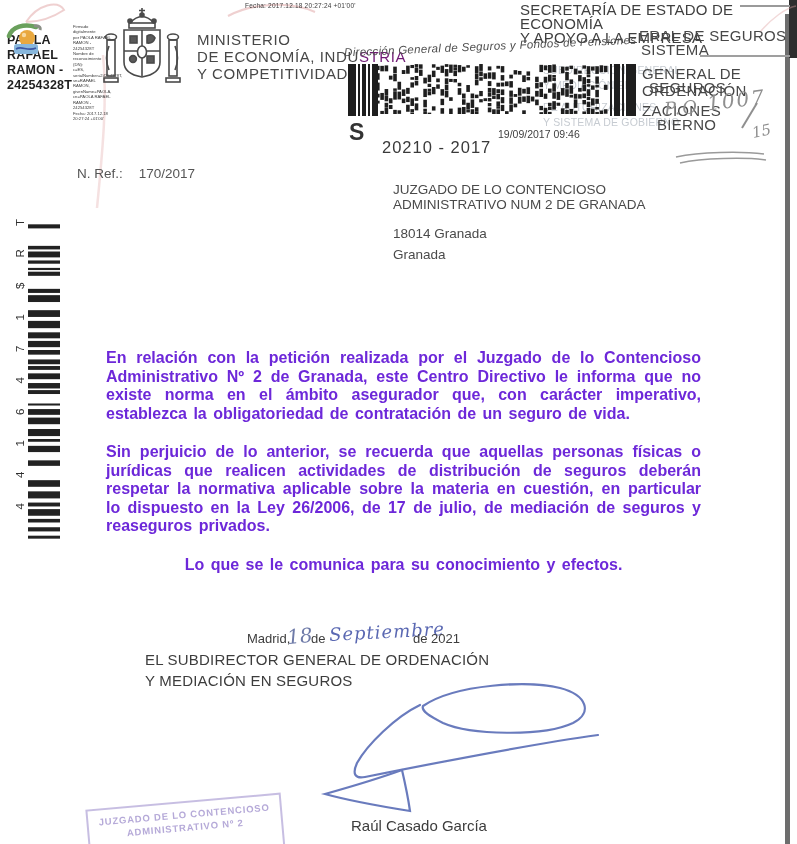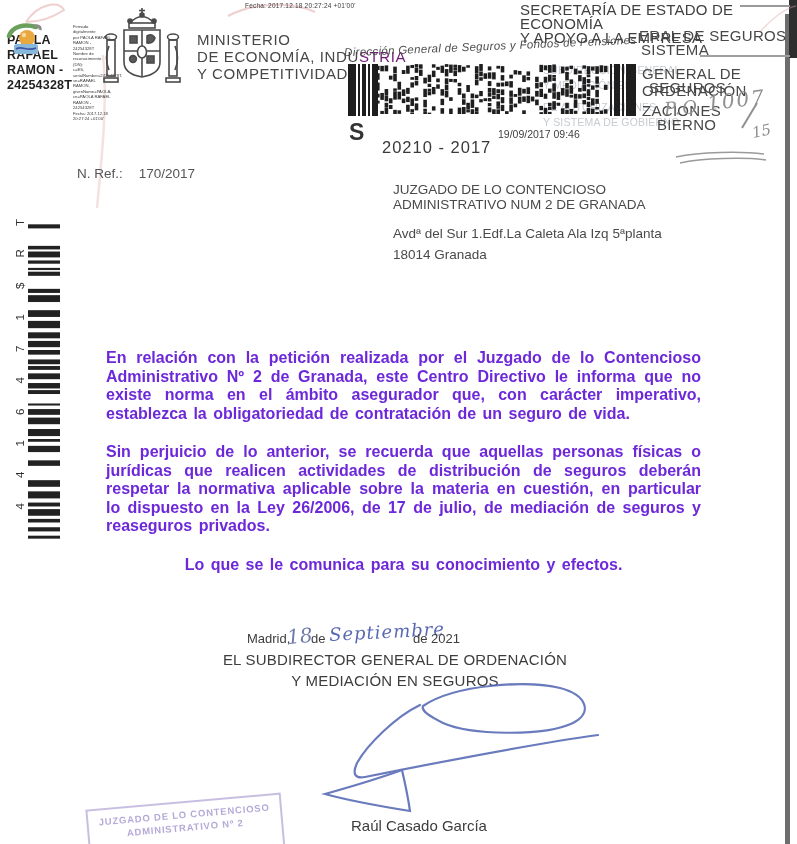--- a/index.html
+++ b/index.html
@@ -54,21 +54,21 @@
 
   .para { left:106px; width:595px; font-size:16px; line-height:18.5px; color:#6d28d9;
           text-align:justify; word-spacing:2px;font-weight:bold; }
   .p1 { top:349px; } .p2 { top:443px; } .p3 { top:556px; text-align:center; }
 
   .dateline { font-size:13px; color:#3d3d3d; }
   .hw-ink { font-family:"DejaVu Serif", serif; font-style:italic; }
   .hw-day   { left:287px; top:624px; font-size:20px; color:#6e7aa8; transform:rotate(-6deg); }
   .hw-month { left:329px; top:621px; font-size:18px; color:#5a68b2; transform:rotate(-3deg); letter-spacing:1px; }
 
-  .signer-title { left:145px; top:650px; width:500px; text-align:center;
+  .signer-title { left:145px; top:650px; width:500px; 
                   font-size:15px; line-height:20.5px; color:#3d3d3d; letter-spacing:.2px; }
   .signature-svg { left:315px; top:675px; }
   .signer-name { left:303px; top:817px; font-size:15px; color:#3c3c3c;margin-left:48px; }
 
   .court-stamp { left:88px; top:801px; width:196px; height:70px; transform:rotate(-5deg);
                  border:2px solid rgba(108,84,178,.38); text-align:center; padding-top:5px;
                  font-size:9.5px; font-weight:bold; line-height:13px;
                  color:rgba(108,84,178,.5); letter-spacing:.8px; }
   .red-marks { left:0; top:0; pointer-events:none; }
 </style>
@@ -432,22 +432,22 @@
 
   <div class="abs ref-line">
     <span>N. Ref.:</span><span class="ref-value">170/2017</span>
   </div>
 
   <div class="abs recipient">
     <div>JUZGADO DE LO CONTENCIOSO</div>
     <div>ADMINISTRATIVO NUM 2 DE GRANADA</div>
   </div>
   <div class="abs recipient-addr">
-    <div>Avdª del Sur 1.Edf.La Caleta Ala Izq 5ªplanta</div>
     <div>18014 Granada</div>
+    <div>Granada</div>
   </div>
 
   <svg id="barcodeV" class="abs barcodeV" viewBox="0 0 48 332" preserveAspectRatio="none" font-family="Liberation Sans, sans-serif">
       <rect x="14" y="14.320410370826721" width="32" height="4.079885244369507" fill="#222"></rect>
       <rect x="14" y="35.864779975963756" width="32" height="3.556426525115967" fill="#222"></rect>
       <rect x="14" y="41.51206448371522" width="32" height="5.878658935427666" fill="#222"></rect>
       <rect x="14" y="50.44245077366941" width="32" height="3.262728273868561" fill="#222"></rect>
       <rect x="14" y="57.88959900732152" width="32" height="2.1625778675079346" fill="#222"></rect>
       <rect x="14" y="61.694638413144276" width="32" height="4.131760522723198" fill="#222"></rect>
       <rect x="14" y="78.8528440266382" width="32" height="4.07396799325943" fill="#222"></rect>

